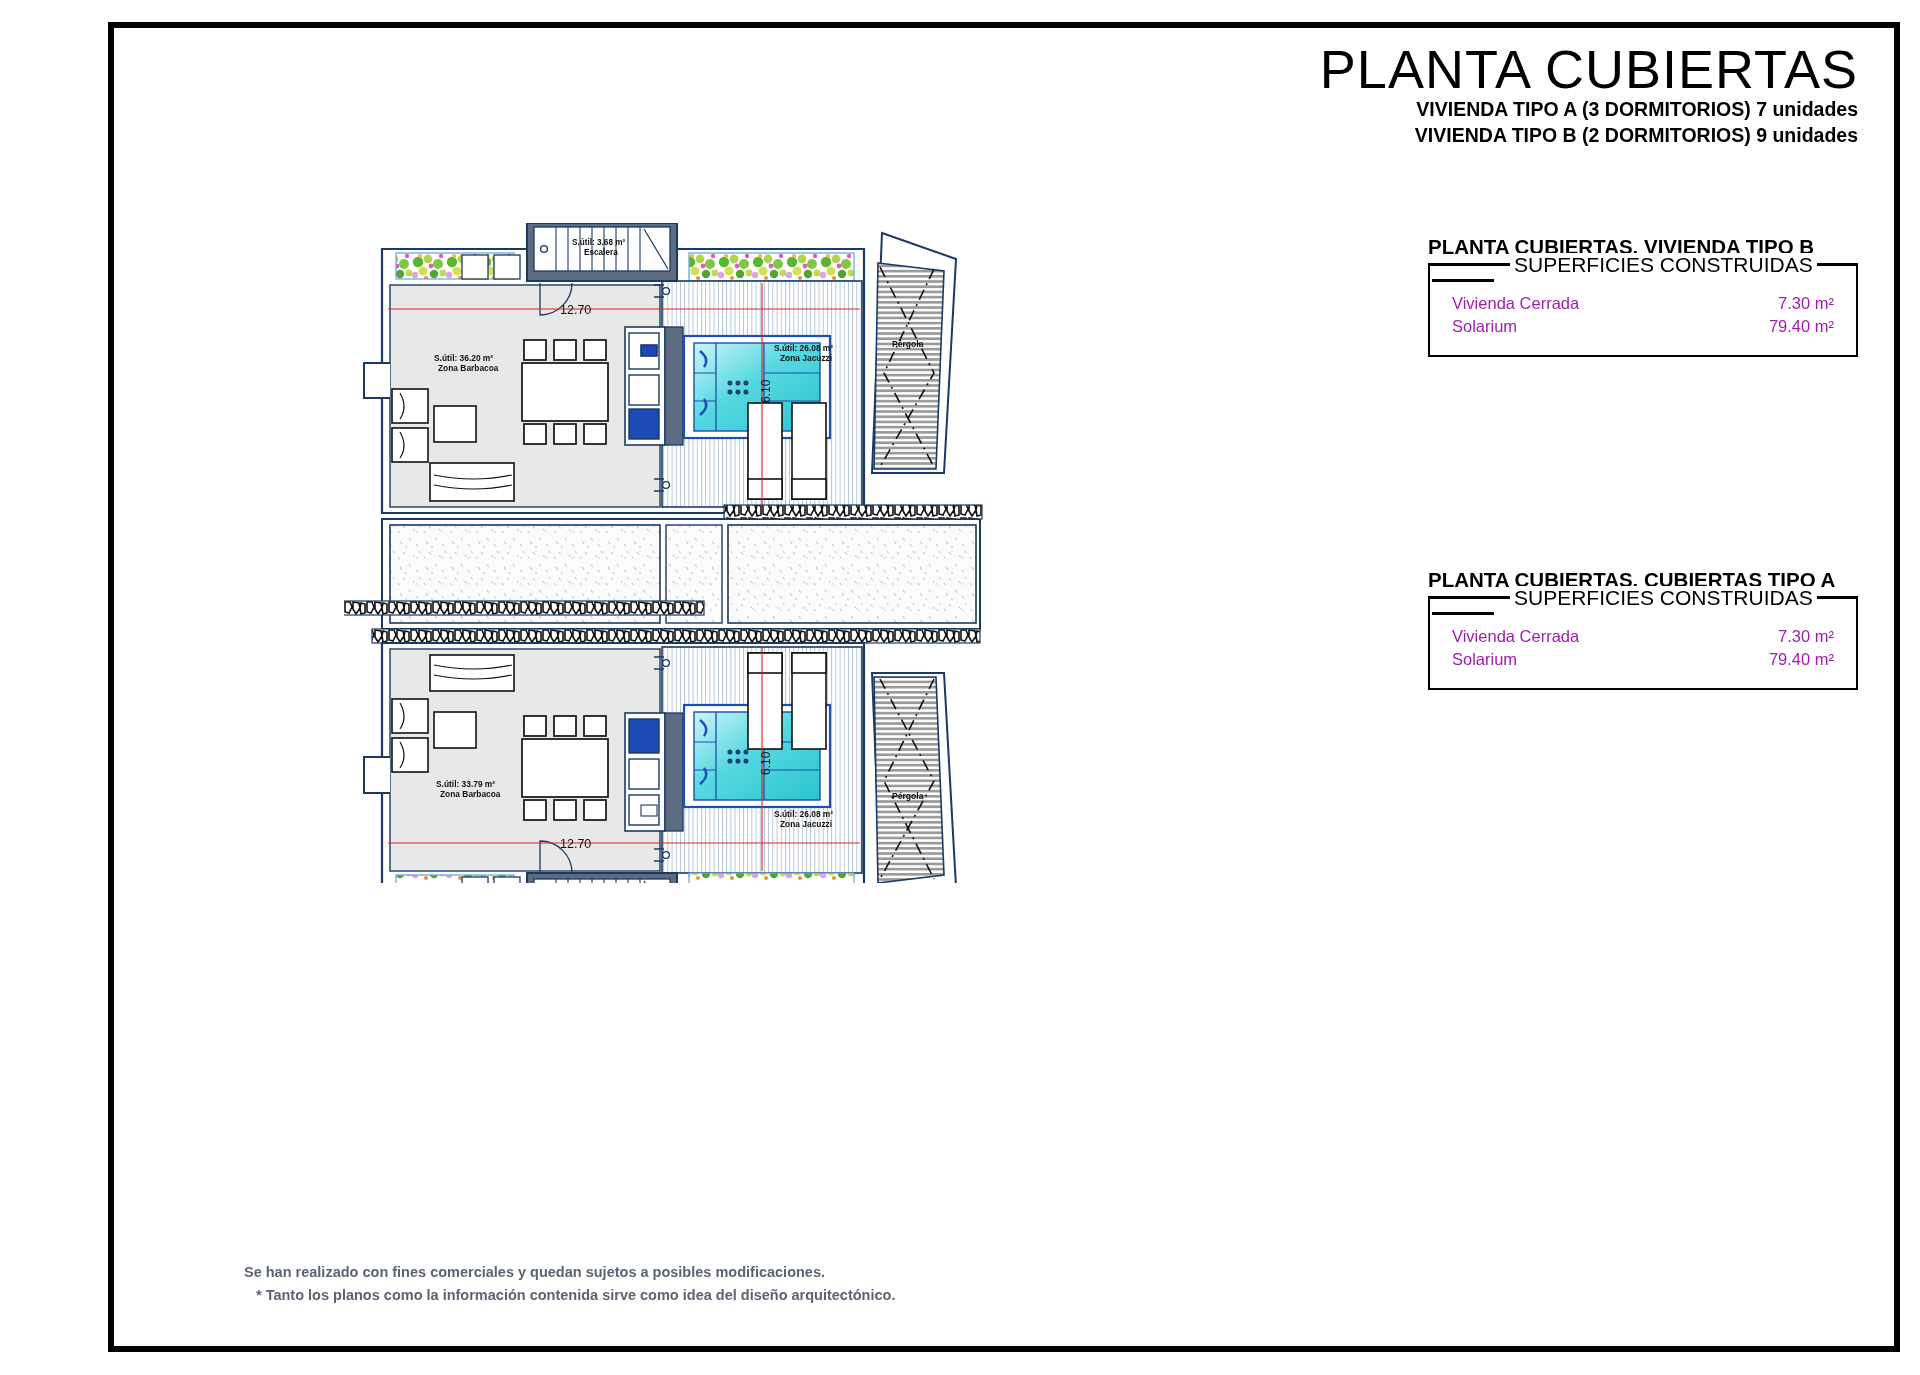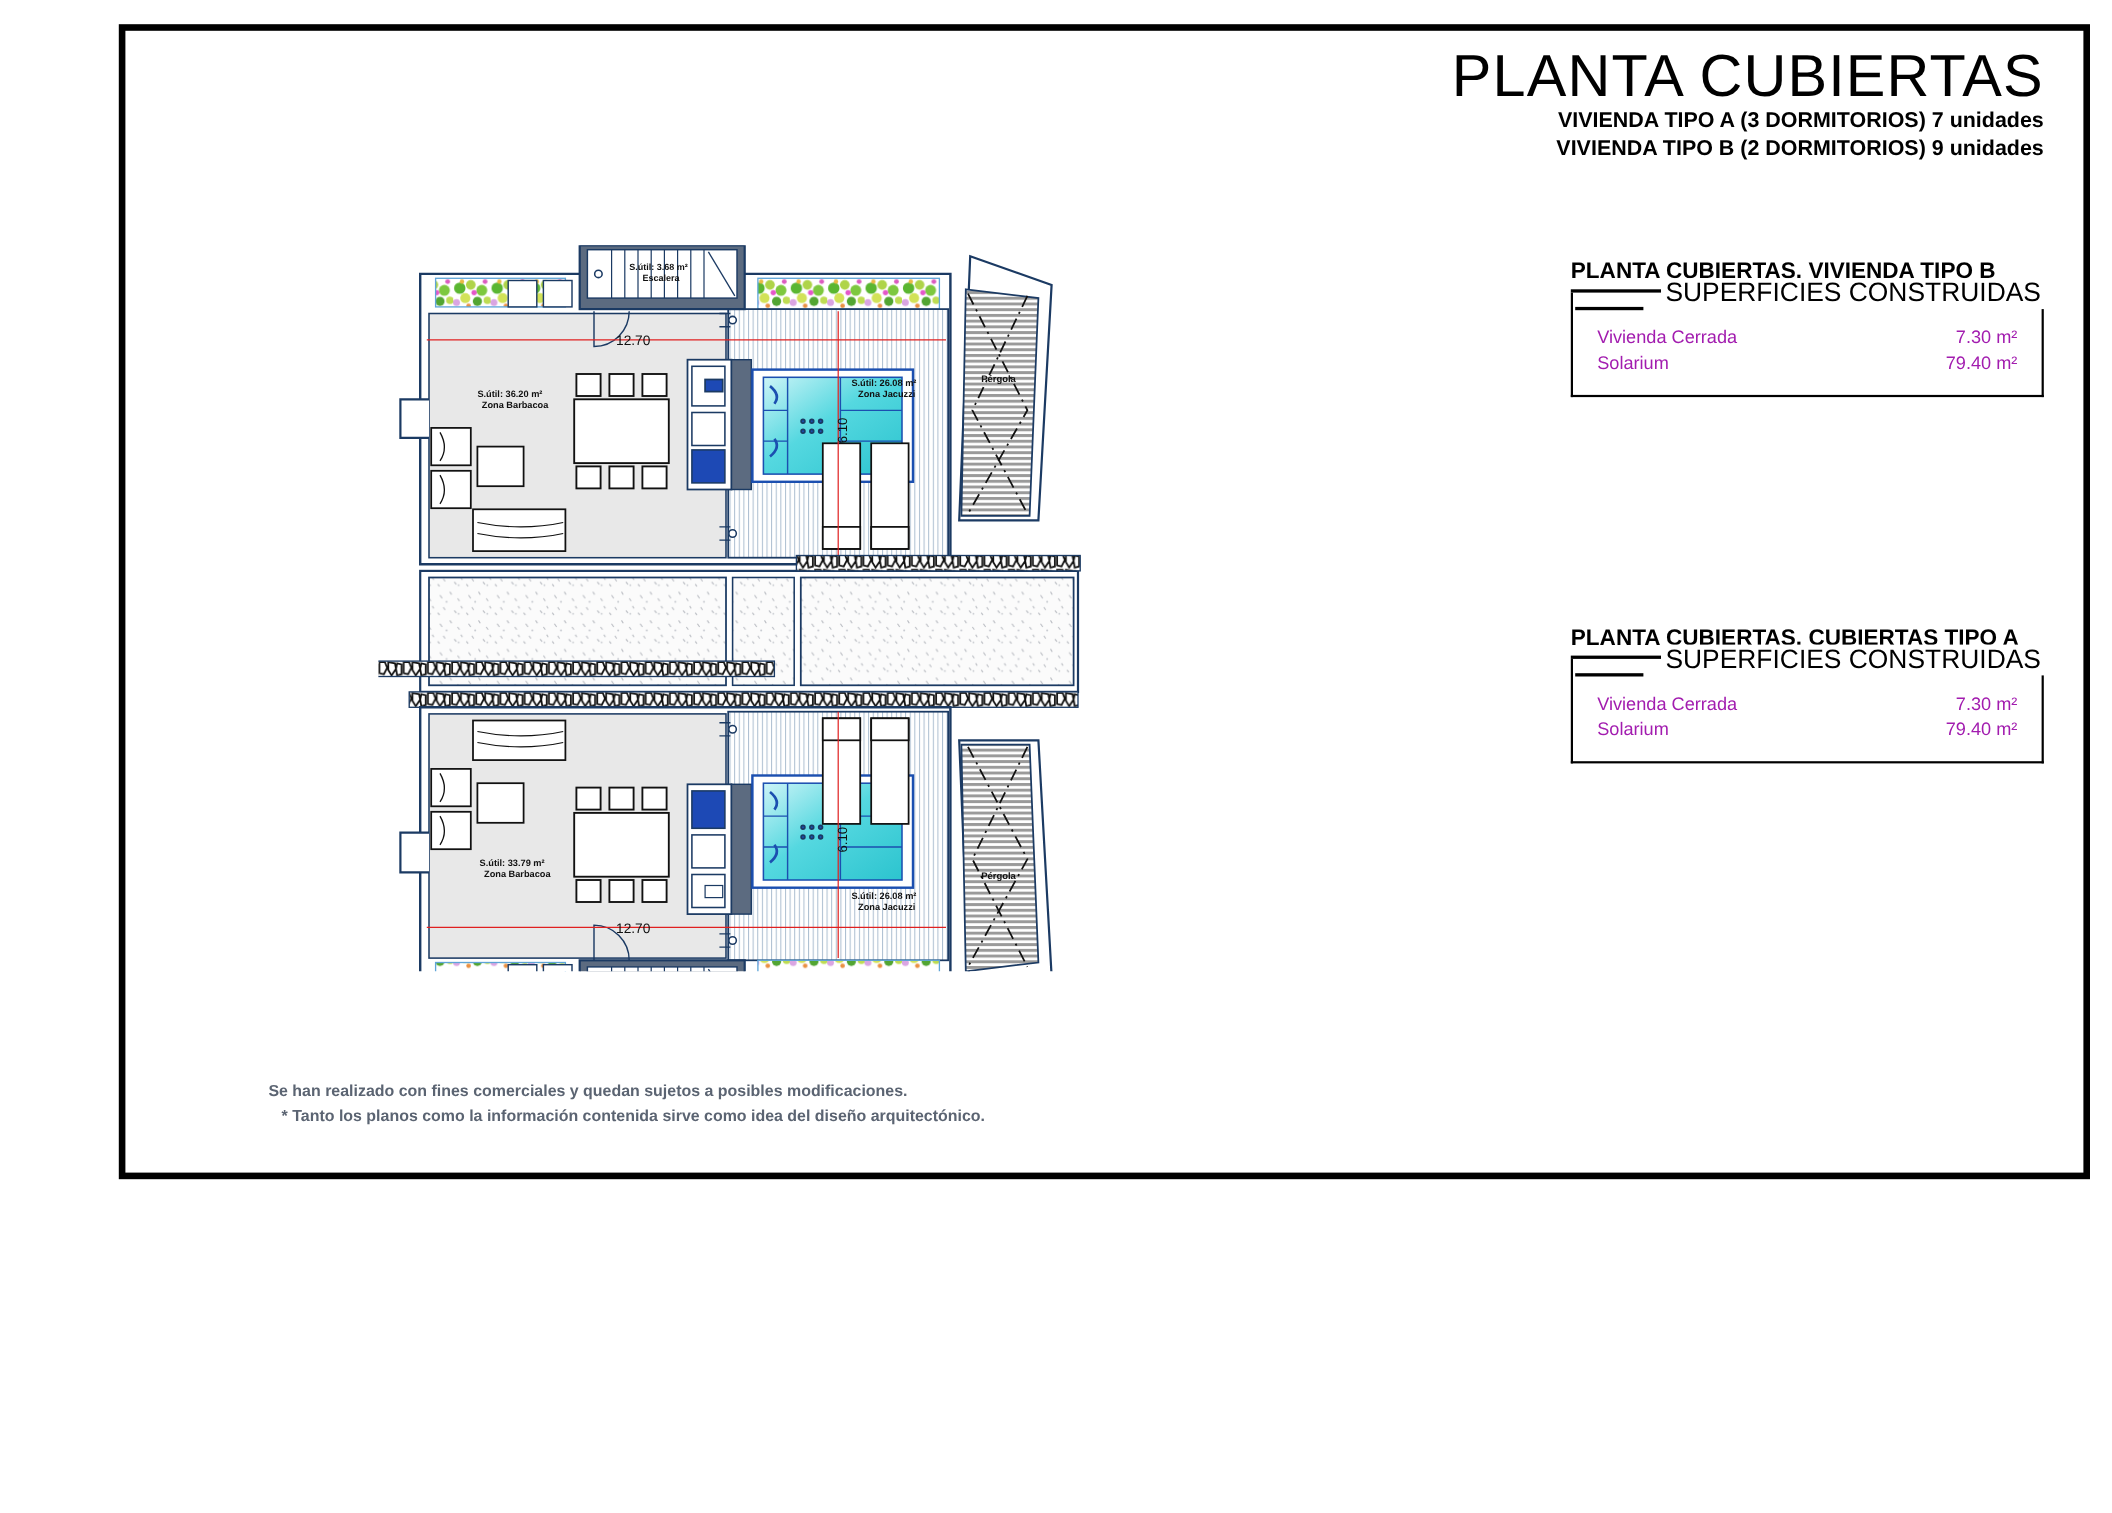--- a/index.html
+++ b/index.html
@@ -1,34 +1,34 @@
 <!DOCTYPE html>
 <html><head>
 <meta charset="utf-8">
 <style>
   html,body{margin:0;padding:0;background:#ffffff;}
   body{width:1920px;height:1375px;position:relative;overflow:hidden;
        font-family:"Liberation Sans","DejaVu Sans",sans-serif;color:#000;}
 
   
-  #sheet-frame{position:absolute;left:108px;top:22px;width:1792px;height:1050px;
+  #sheet-frame{position:absolute;left:108px;top:22px;width:1792px;height:1330px;
                border:6px solid #000;box-sizing:border-box;background:#fff;}
 
   
   #title-block{position:absolute;right:36px;top:14px;text-align:right;}
   #main-title{font-size:54px;font-weight:400;letter-spacing:1px;line-height:1.02;
               white-space:nowrap;}
   .subtitle{font-size:19.5px;font-weight:700;line-height:1.33;white-space:nowrap;}
 
   
   .surf-table{position:absolute;width:430px;}
   .surf-heading{font-size:20.5px;font-weight:700;text-align:left;
                 padding-bottom:4px;border-bottom:3px solid #000;white-space:nowrap;}
   .surf-body{border:2px solid #000;border-top:none;position:relative;padding:14px 22px 16px 22px;}
-  .surf-sub{font-size:24px;text-align:center;position:relative;top:-27px;
+  .surf-sub{font-size:21px;text-align:center;position:relative;top:-27px;
             background:#fff;display:inline-block;margin-left:58px;padding:0 4px;
             white-space:nowrap;}
   .surf-sub-rule{position:absolute;left:2px;top:13px;width:62px;height:3px;background:#000;}
   .surf-rows{margin-top:-12px;}
   .surf-row{display:flex;justify-content:space-between;font-size:16.5px;
             color:#a21caf;line-height:1.42;}
   .surf-row .val{font-weight:400;}
 
   
   #footer-note{position:absolute;left:130px;bottom:40px;font-size:14.5px;

